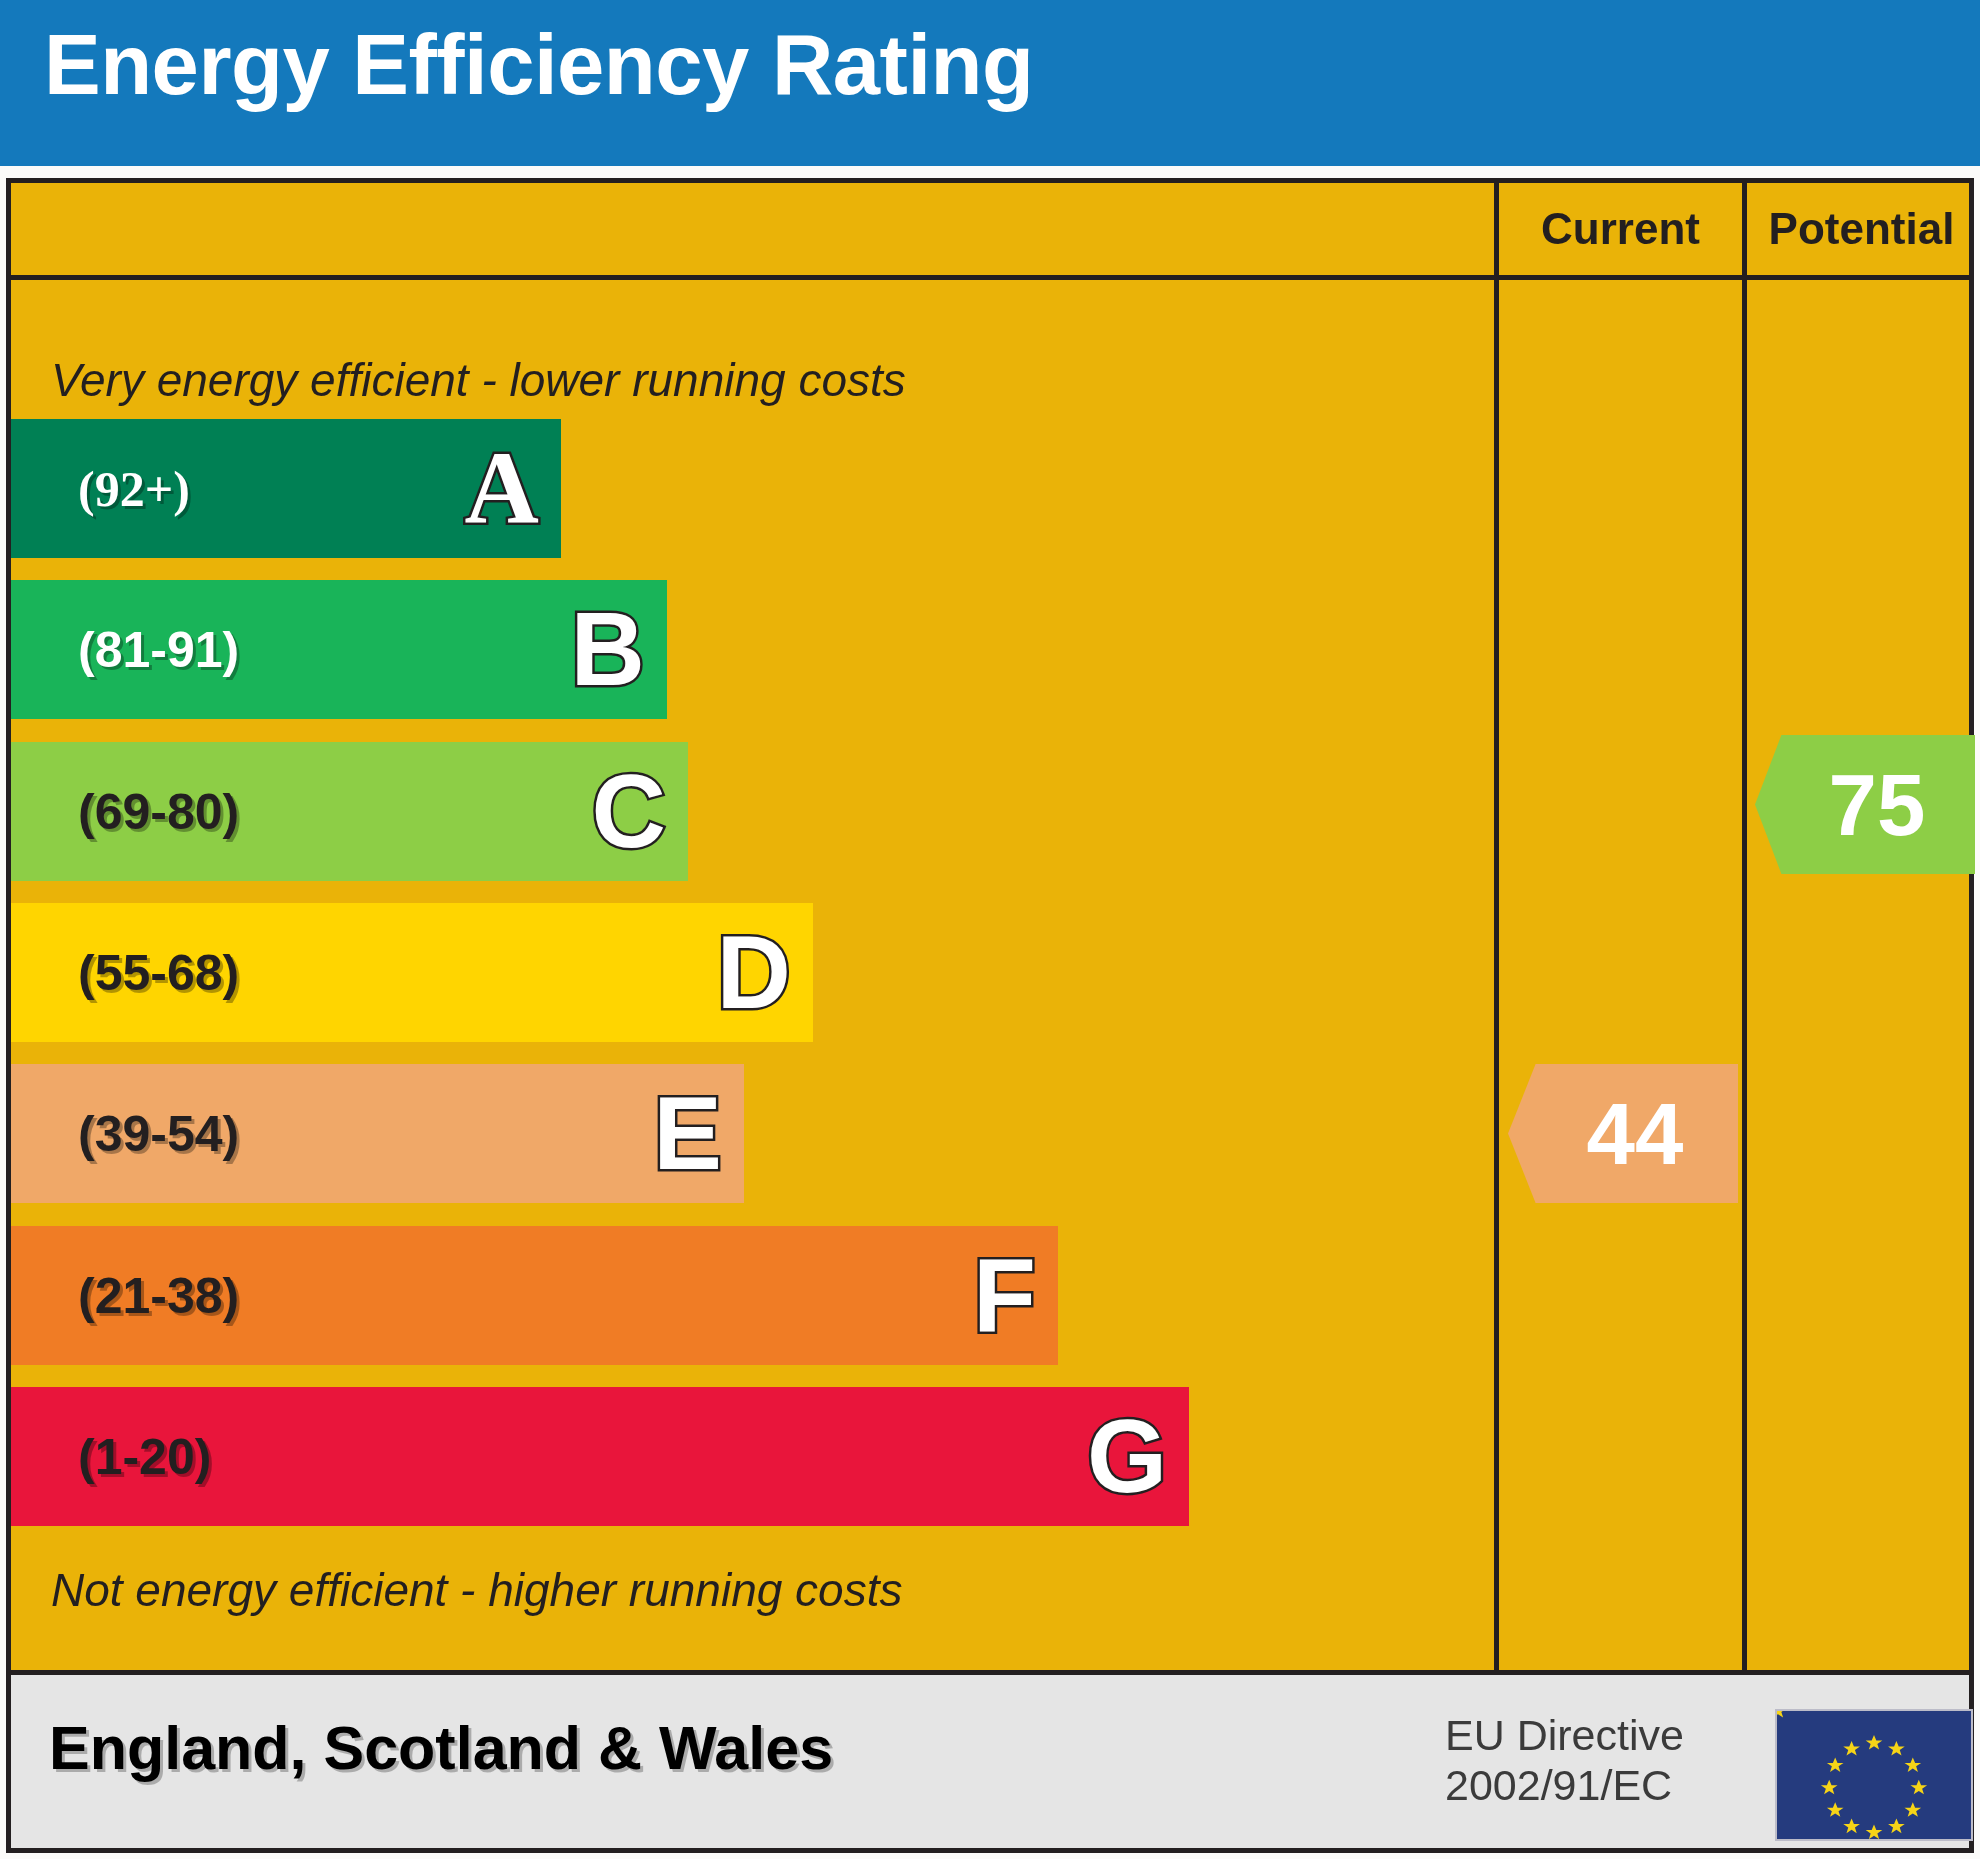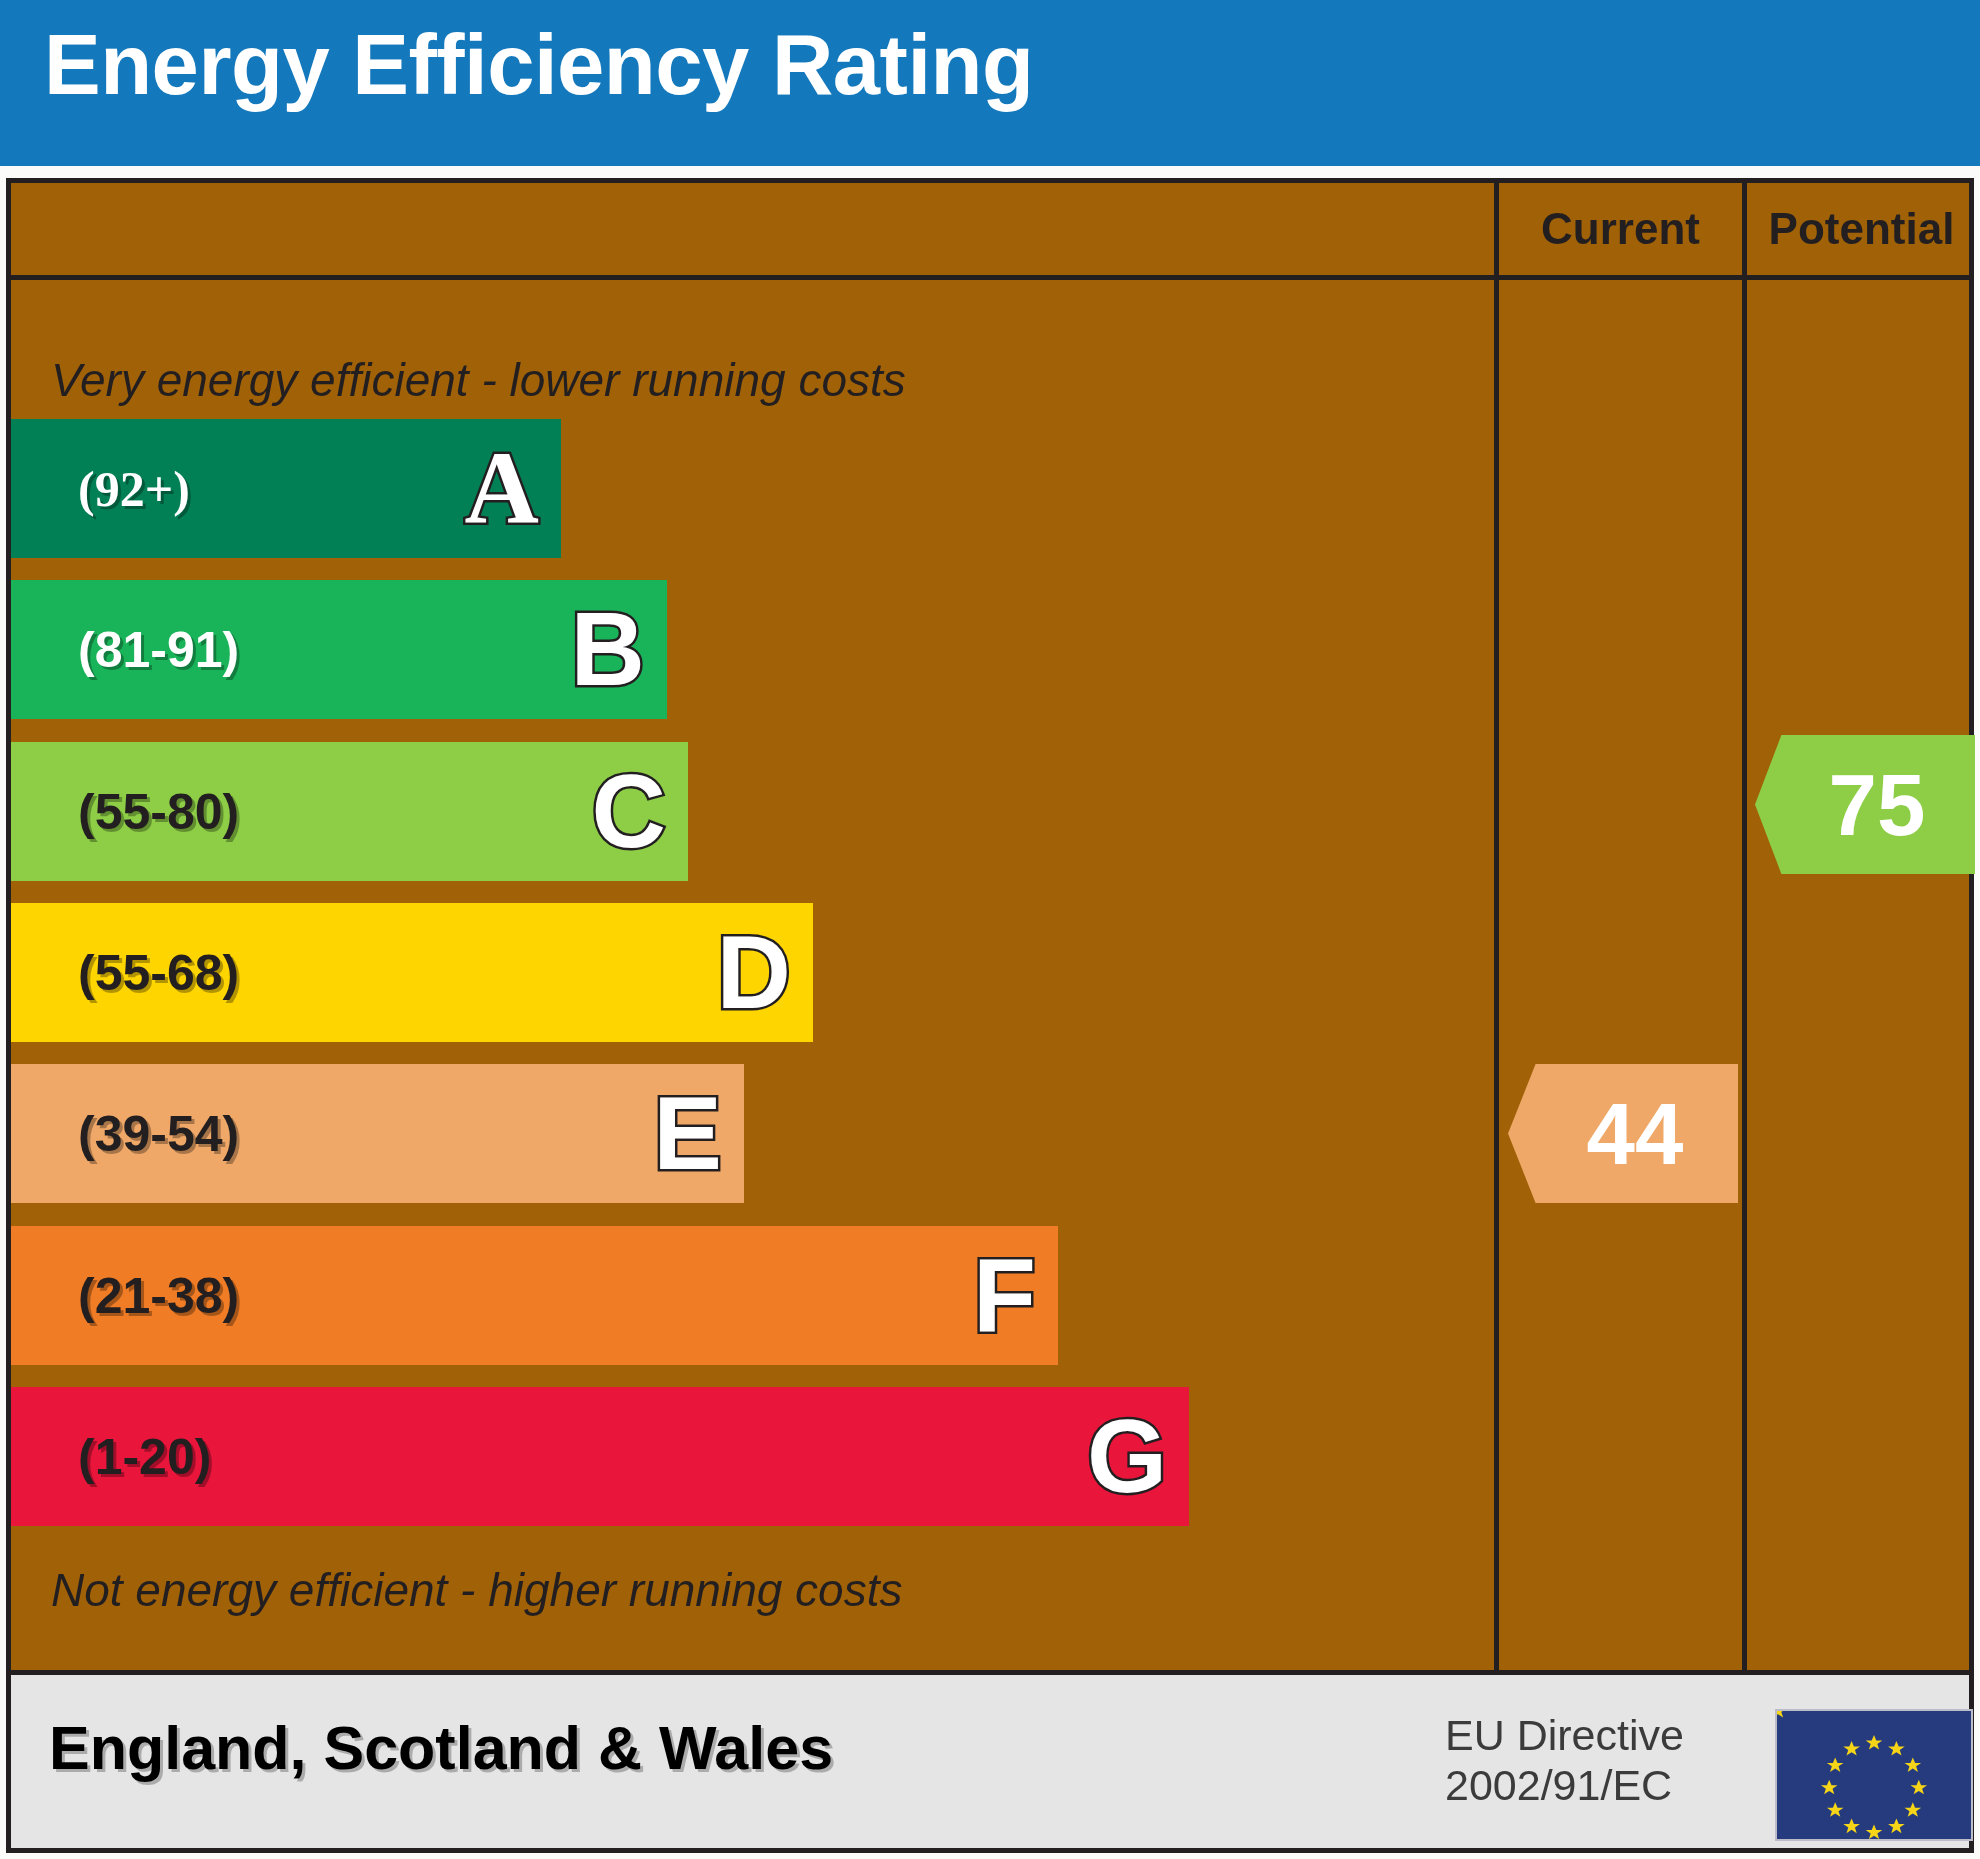--- a/index.html
+++ b/index.html
@@ -46,21 +46,21 @@
 
   
   .epc-table {
     position: absolute;
     left: 6px;
     top: 178px;
     width: 1968px;
     height: 1497px;
     border: 5px solid #231f20;
     box-sizing: border-box;
-    background: #a16207;
+    background: #eab308;
   }
 
   
   .col-head-row {
     position: absolute;
     left: 0;
     top: 0;
     right: 0;
     height: 97px;
     border-bottom: 5px solid #231f20;
@@ -242,21 +242,21 @@
       <div class="bands" id="bands-container">
           <div class="band" style="top: 0px; width: 550px; background: rgb(0, 128, 84); font-family: Liberation Serif, serif;">
             <span class="band-range light">(92+)</span>
             <span class="band-letter">A</span>
           </div>
           <div class="band" style="top: 161px; width: 656px; background: rgb(25, 180, 89);">
             <span class="band-range light">(81-91)</span>
             <span class="band-letter">B</span>
           </div>
           <div class="band" style="top: 323px; width: 677px; background: rgb(141, 206, 70);">
-            <span class="band-range dark">(55-80)</span>
+            <span class="band-range dark">(69-80)</span>
             <span class="band-letter">C</span>
           </div>
           <div class="band" style="top: 484px; width: 802px; background: rgb(255, 213, 0);">
             <span class="band-range dark">(55-68)</span>
             <span class="band-letter">D</span>
           </div>
           <div class="band" style="top: 645px; width: 733px; background: rgb(240, 168, 104);">
             <span class="band-range dark">(39-54)</span>
             <span class="band-letter">E</span>
           </div>

